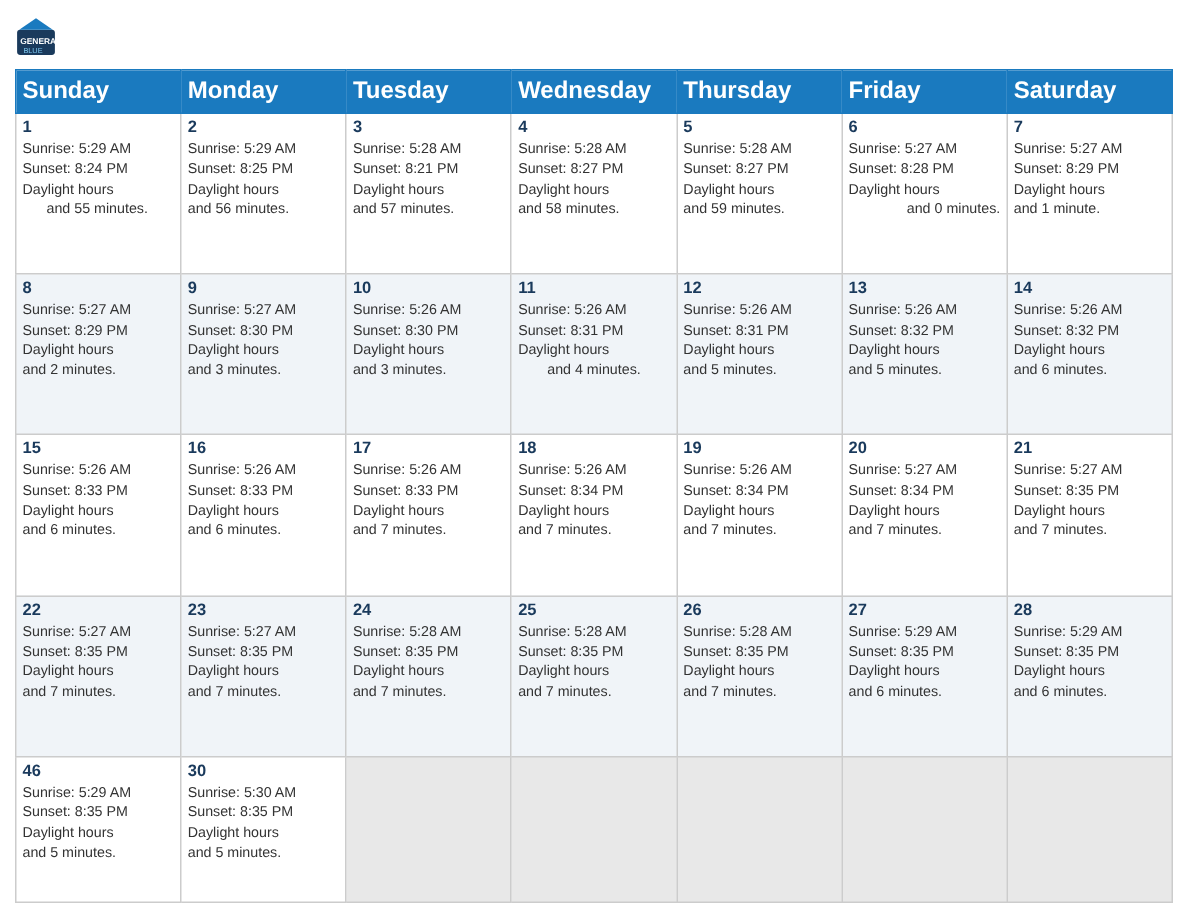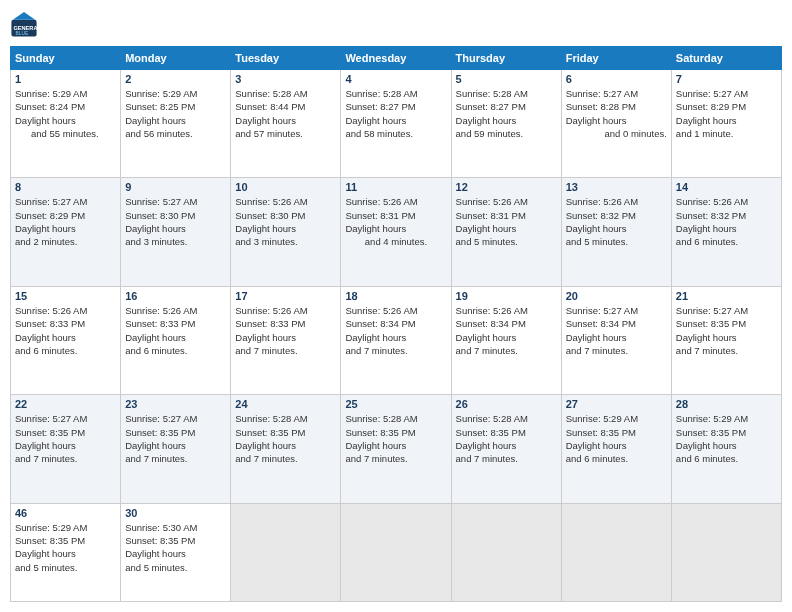--- a/index.html
+++ b/index.html
@@ -59,21 +59,21 @@
       border: 1px solid #ccc;
       border-collapse: collapse;
       width: 100%;
       table-layout: fixed;
     }
     .calendar th {
       background: #1a7abf;
       color: #fff;
       text-align: left;
       padding: 5px 4px;
-      font-size: 11px;
+      font-size: 16px;
       font-weight: bold;
       border: 1px solid #1a7abf;
     }
     .calendar td {
       vertical-align: top;
       padding: 3px 4px;
       border: 1px solid #ccc;
       font-size: 9.5px;
       color: #333;
       background: #fff;
@@ -148,21 +148,21 @@
               <span style="display: block;">Sunrise: 5:29 AM</span>
               <span style="display: block;">Sunset: 8:25 PM</span>
               <span style="display: block;">Daylight hours</span>
               <span style="display: block;">and 56 minutes.</span>
             </span>
           </td>
           <td>
             <span class="day-num">3</span>
             <span style="display: block; line-height: 1.4;">
               <span style="display: block;">Sunrise: 5:28 AM</span>
-              <span style="display: block;">Sunset: 8:44 PM</span>
+              <span style="display: block;">Sunset: 8:21 PM</span>
               <span style="display: block;">Daylight hours</span>
               <span style="display: block;">and 57 minutes.</span>
             </span>
           </td>
           <td>
             <span class="day-num">4</span>
             <span style="display: block; line-height: 1.4;">
               <span style="display: block;">Sunrise: 5:28 AM</span>
               <span style="display: block;">Sunset: 8:27 PM</span>
               <span style="display: block;">Daylight hours</span>

